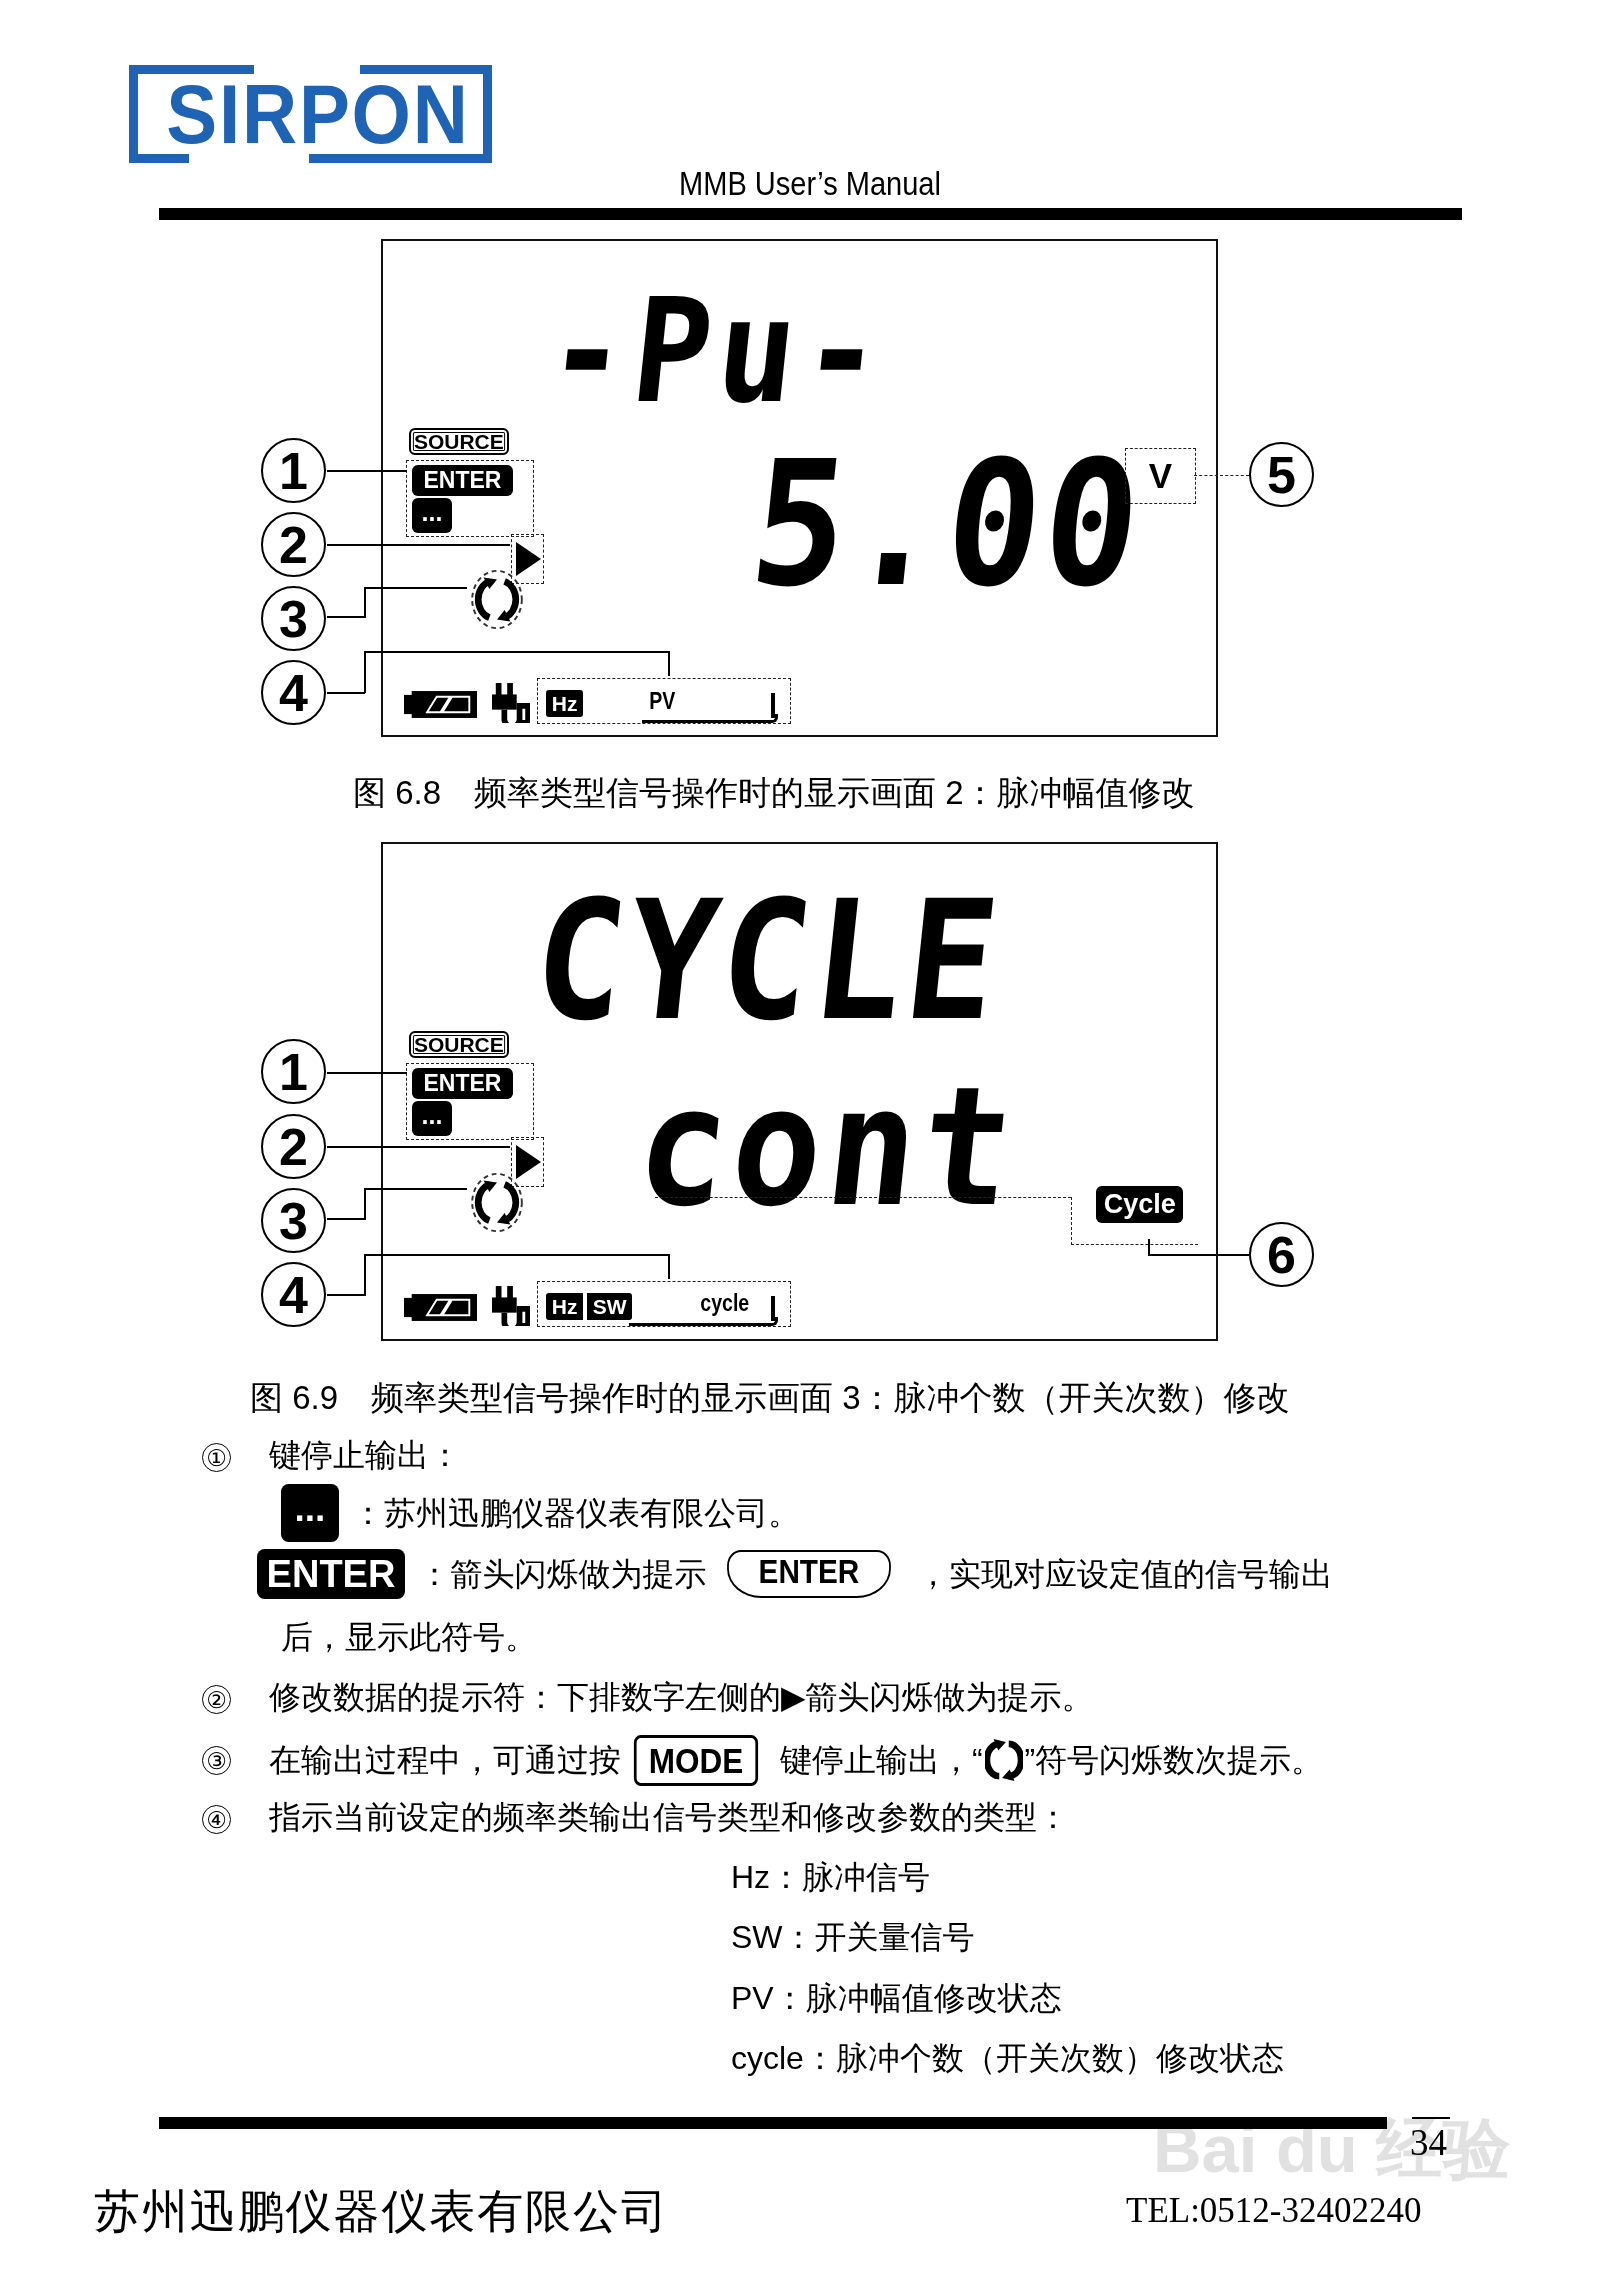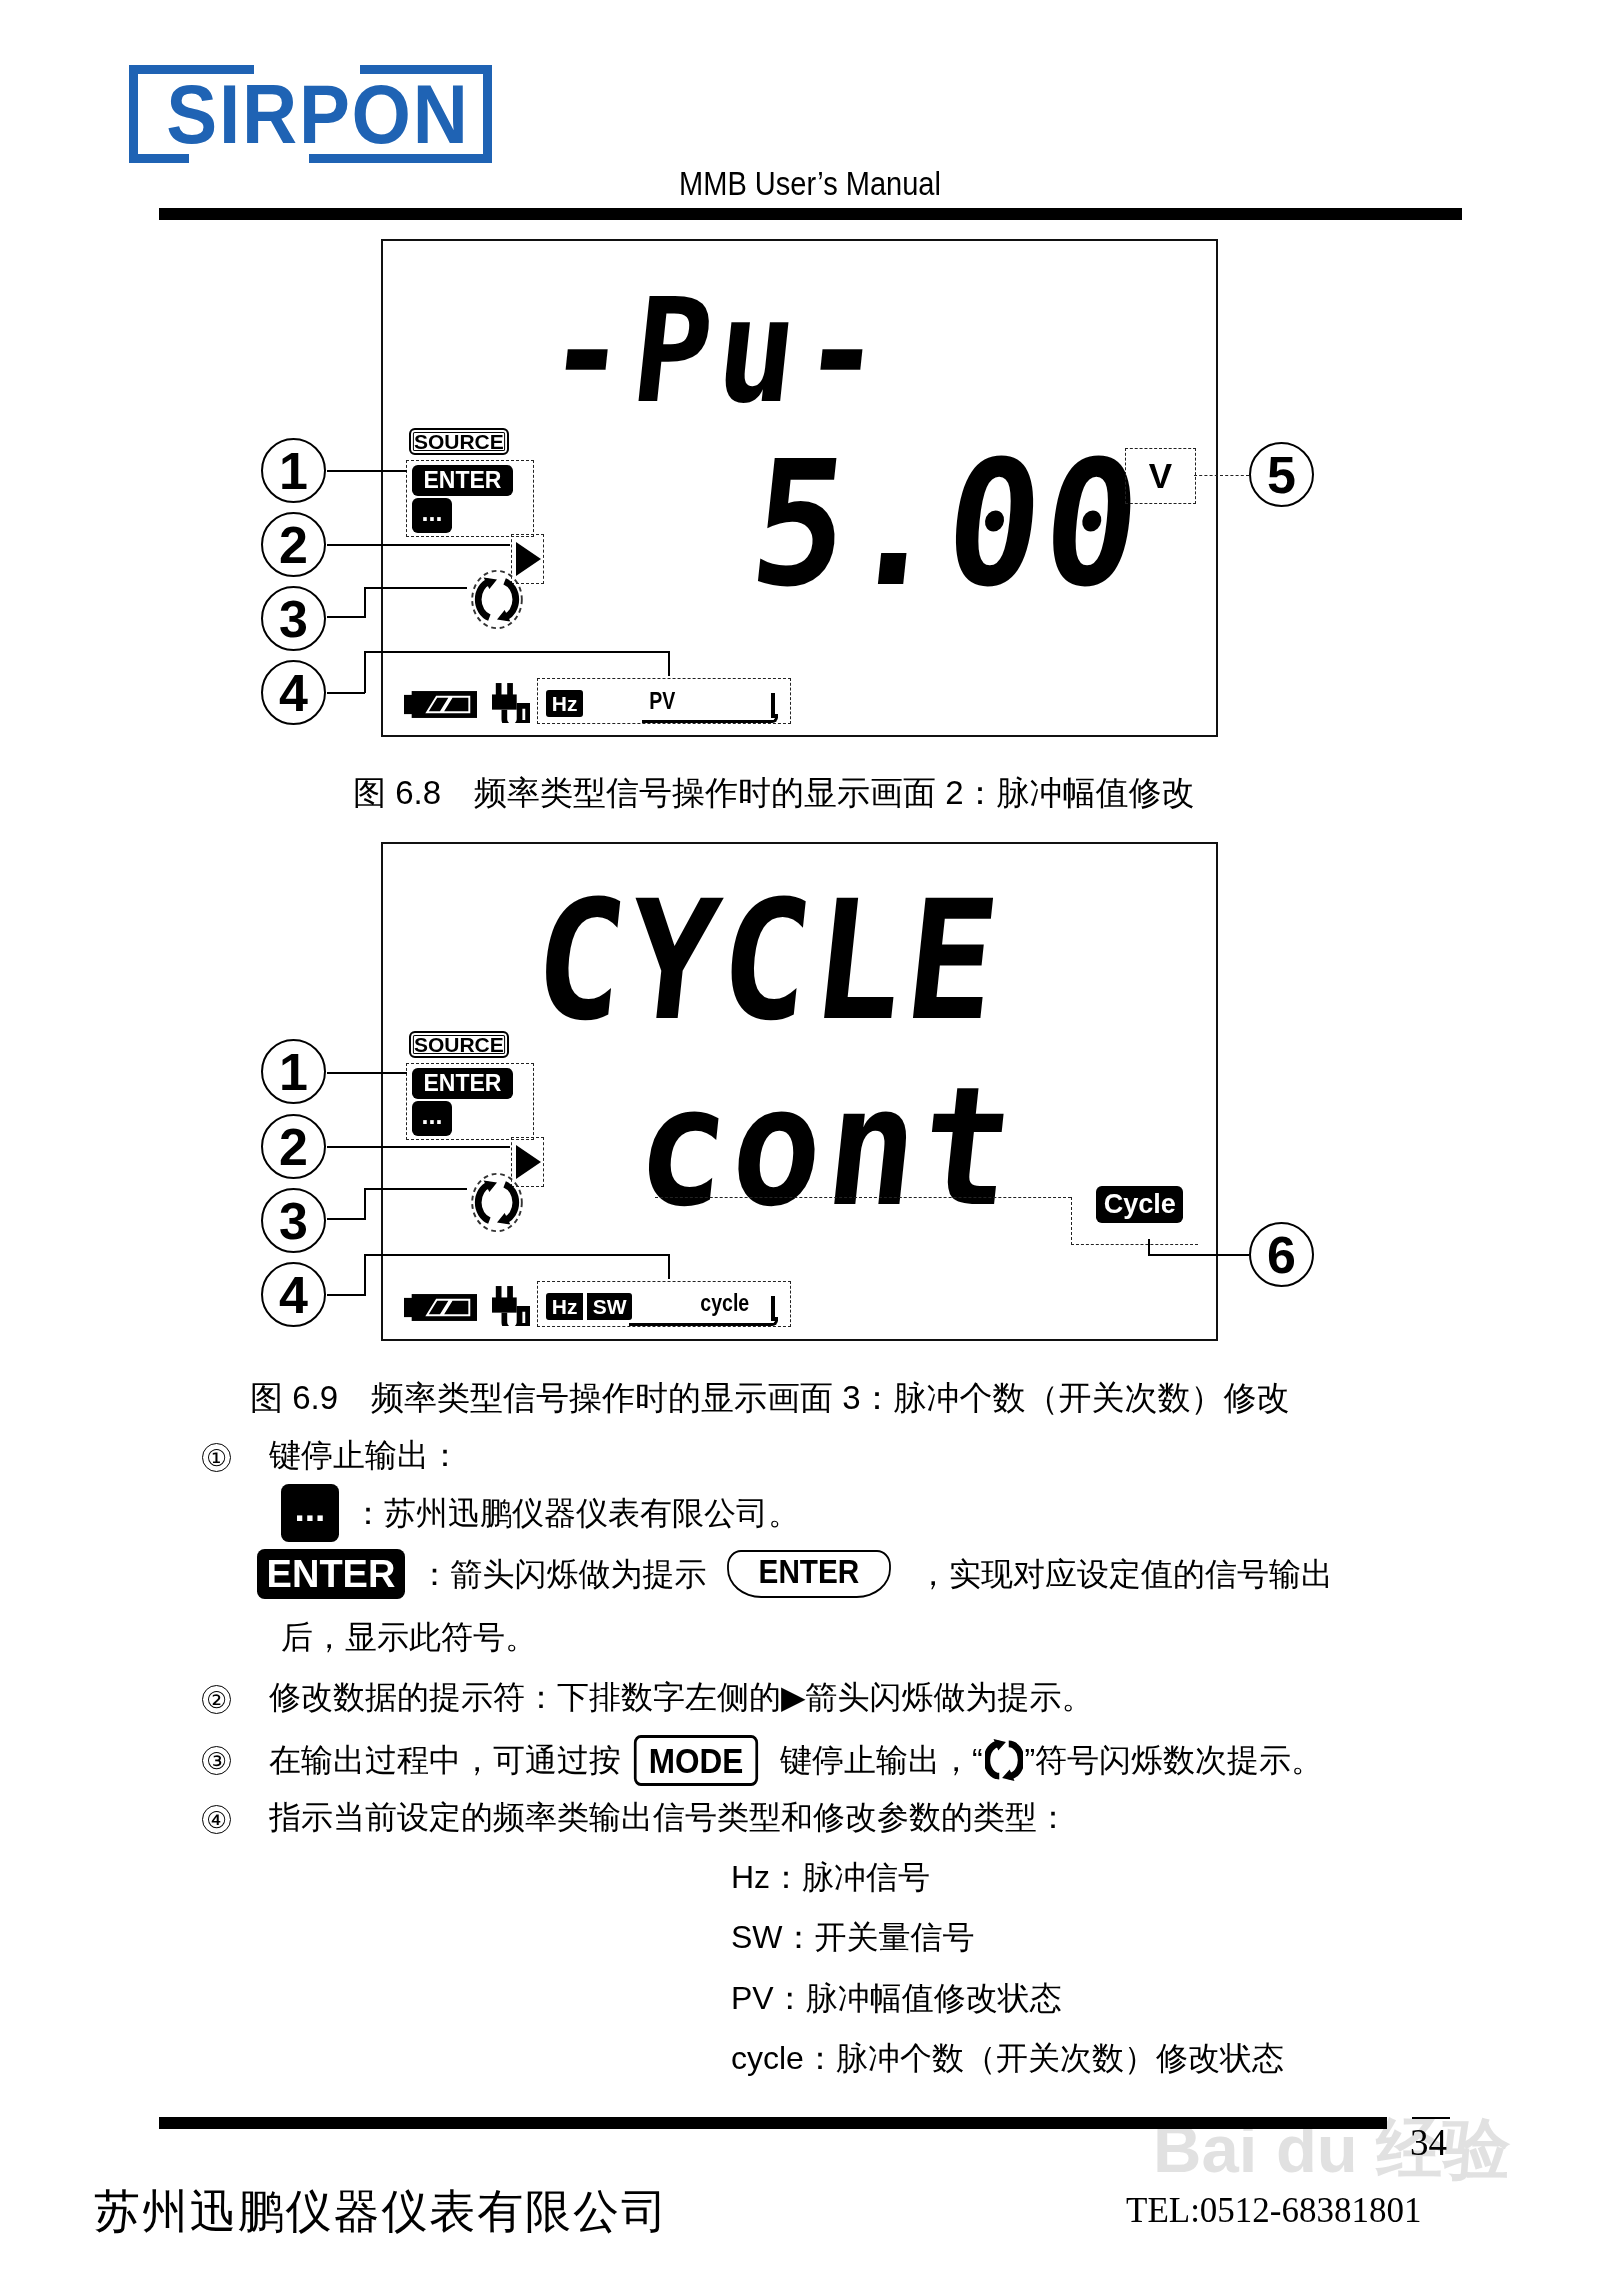--- a/index.html
+++ b/index.html
@@ -225,14 +225,14 @@
 </div>
 <div class="abs body-text" style="left:731px;top:2042px;">
   <span>cycle</span><span>：脉冲个数（开关次数）修改状态</span>
 </div>
 
 <div class="abs watermark" style="left:1153px;top:2104px;font-size:67px;white-space:nowrap;">Bai du 经验</div>
 <div class="abs hbar" style="left:159px;top:2117px;width:1228px;height:11.5px;"></div>
 <div class="abs" style="left:1412px;top:2117px;width:38px;height:1.9px;background:#000;"></div>
 <div class="abs footer-tel" style="left:1410px;top:2121px;font-size:37px;">34</div>
 <div class="abs footer-company" style="left:94px;top:2181px;">苏州迅鹏仪器仪表有限公司</div>
-<div class="abs footer-tel" style="left:1126px;top:2191px;">TEL:0512-68381801</div>
+<div class="abs footer-tel" style="left:1126px;top:2191px;">TEL:0512-32402240</div>
 
 
 </body></html>

